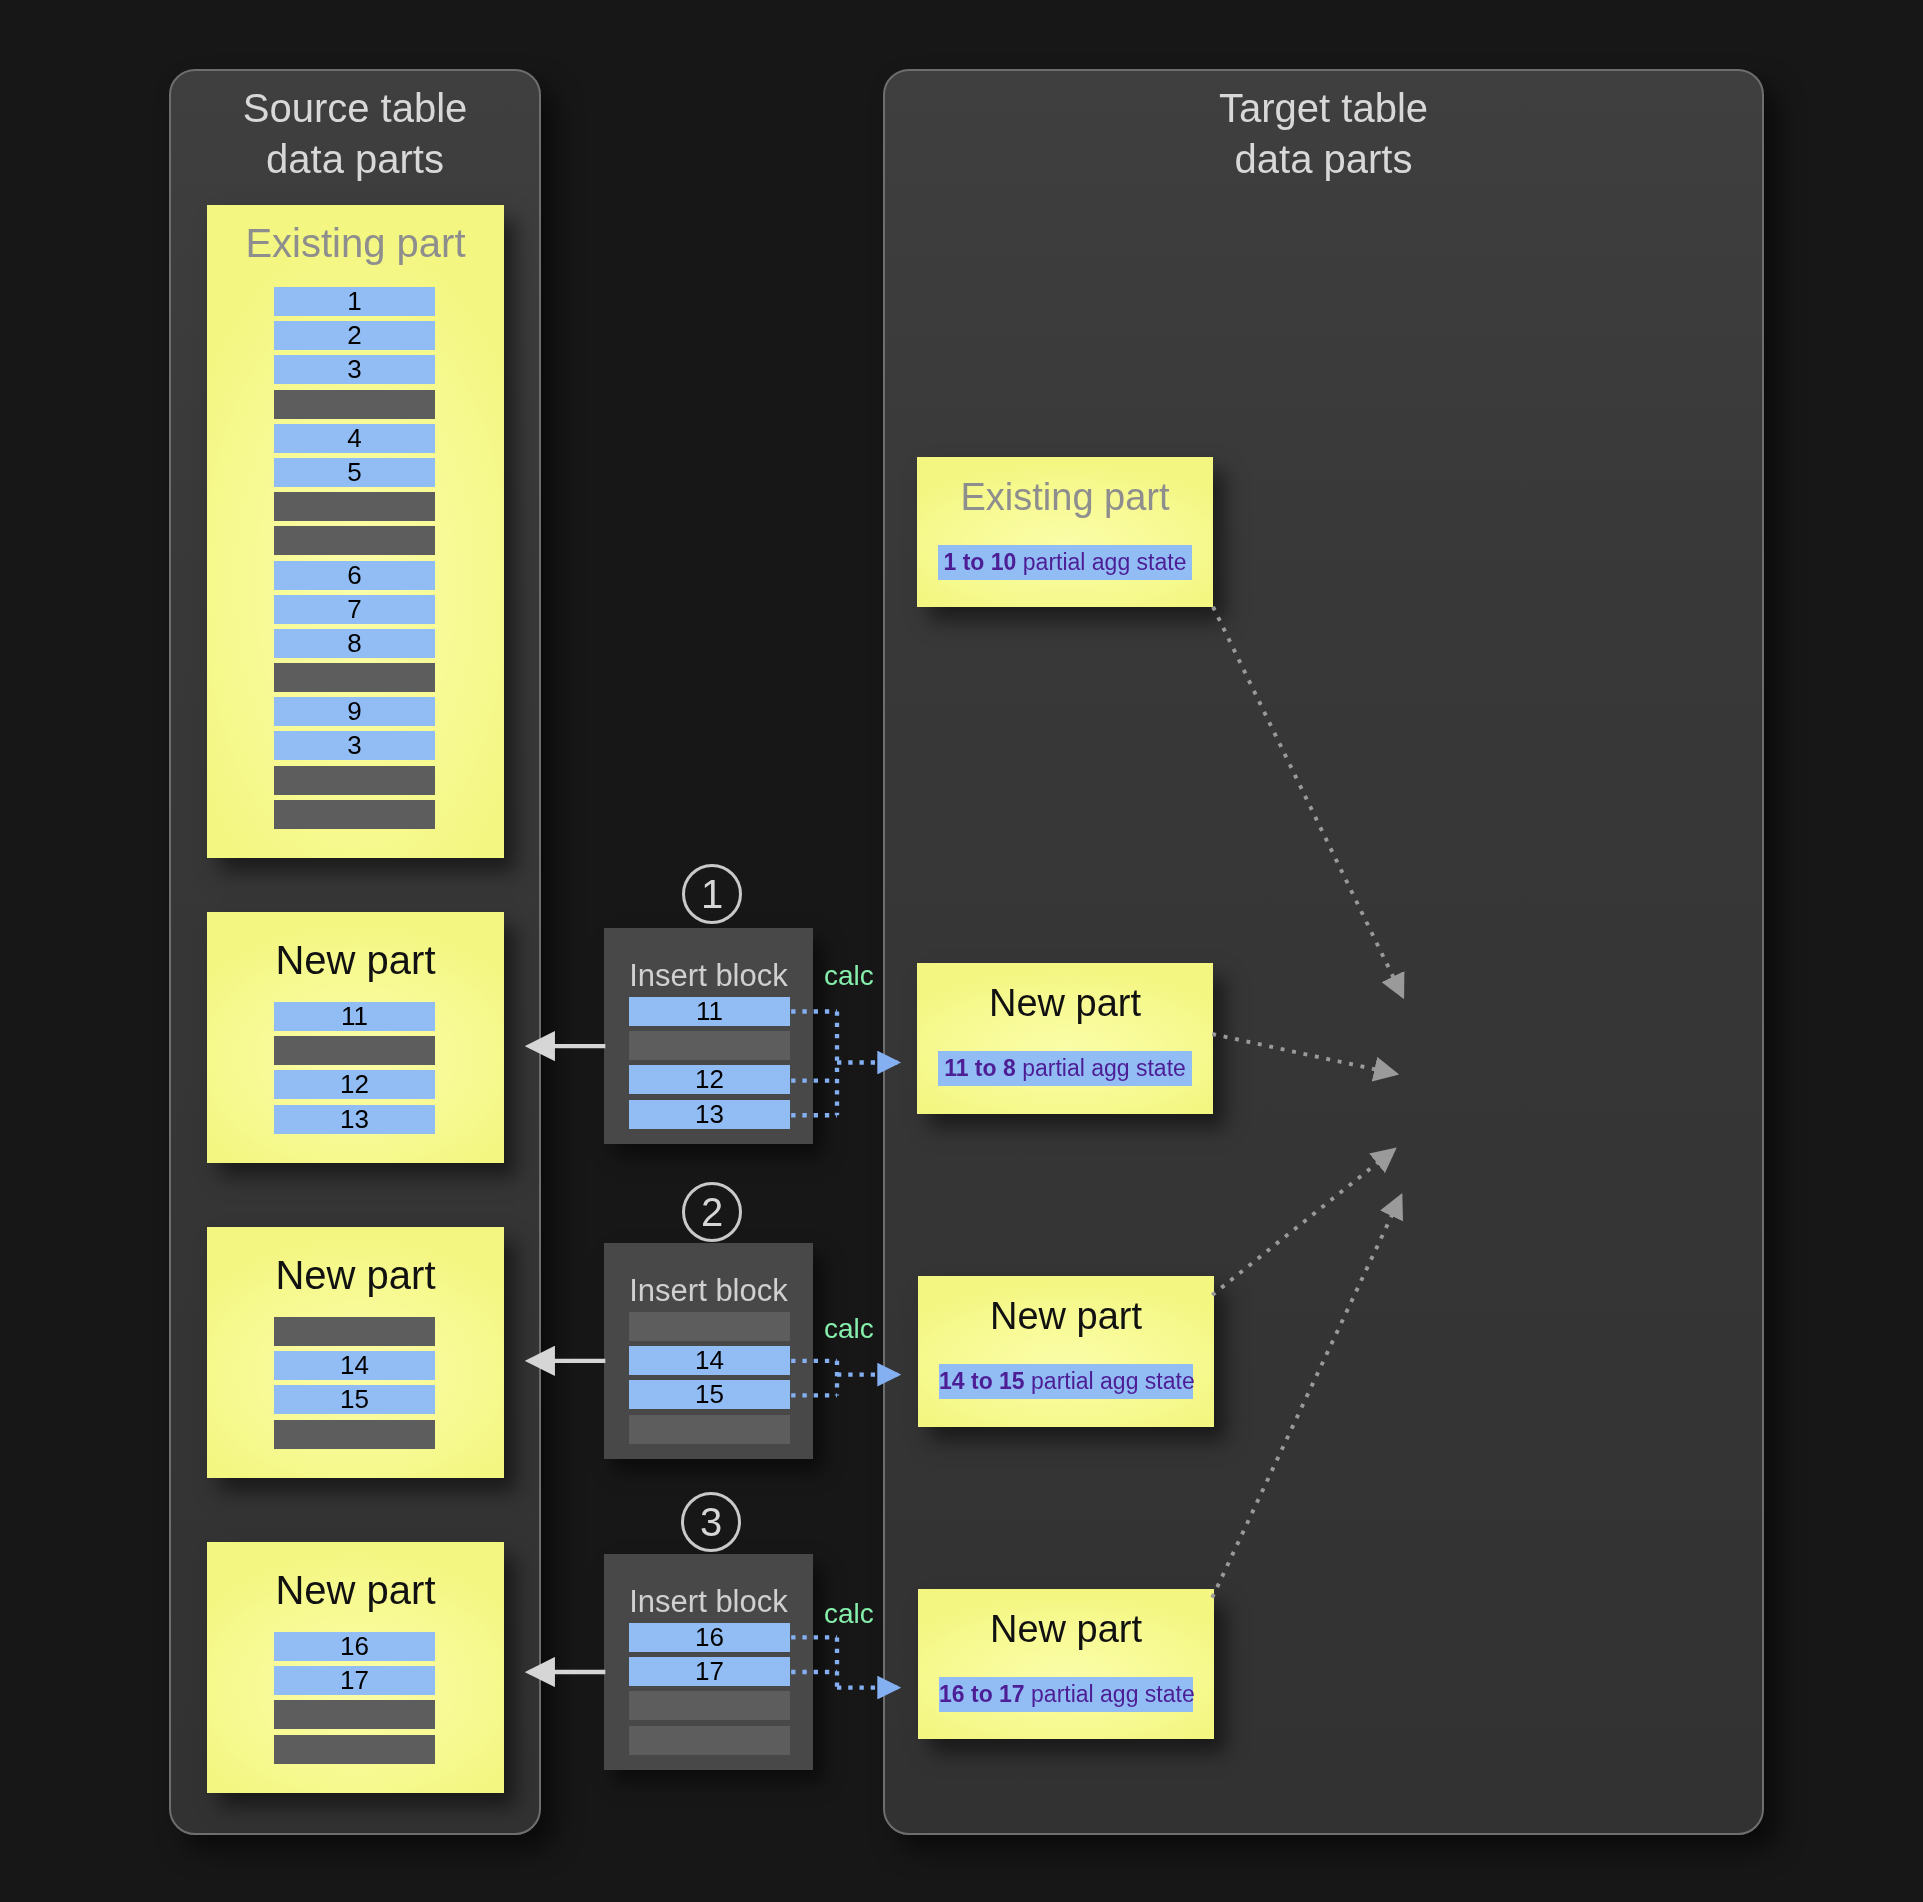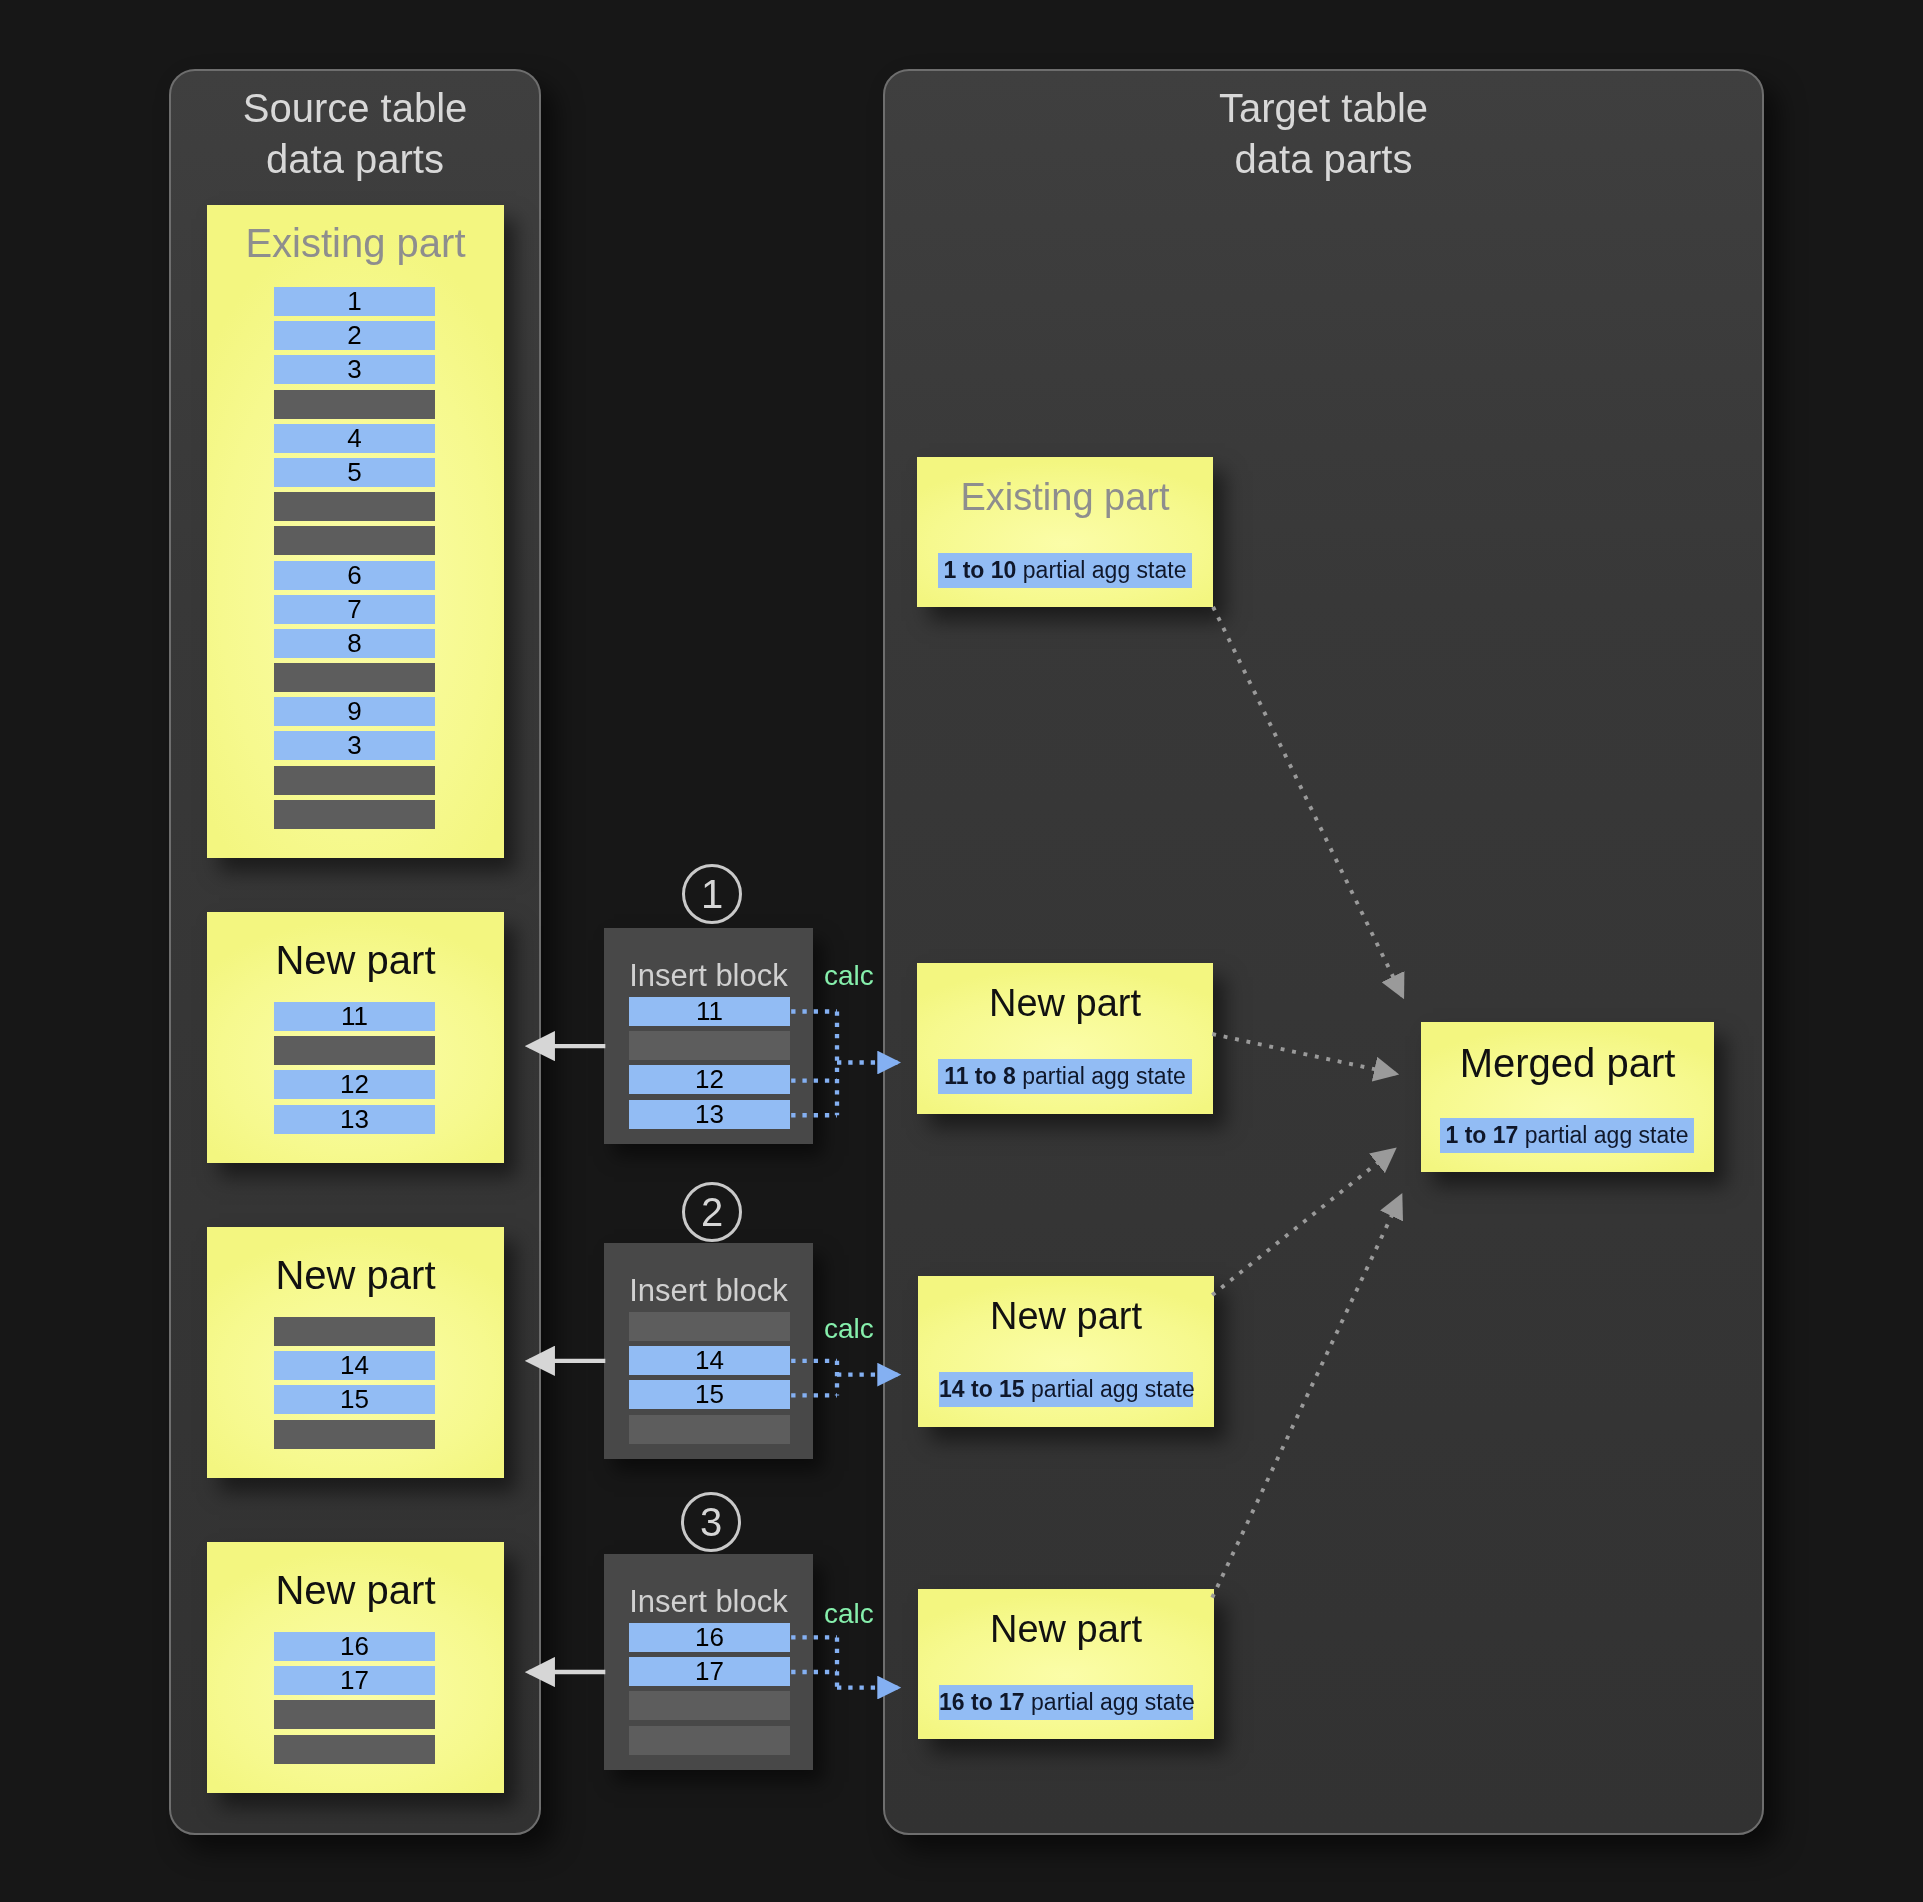--- a/index.html
+++ b/index.html
@@ -53,22 +53,22 @@
 
   
   .tgt{width:296px;height:151px;}
   .tgt .part-title{margin-top:19px;font-size:38px;}
   .tgt-existing{left:32px;top:386px;height:150px;}
   .tgt-np1{left:32px;top:892px;}
   .tgt-np2{left:33px;top:1205px;}
   .tgt-np3{left:33px;top:1518px;height:150px;}
   .merged{left:536px;top:951px;width:293px;height:150px;}
   .merged .part-title{margin-top:19px;font-size:40px;}
-  .strip{position:absolute;left:21px;top:96px;width:254px;height:35px;background:#92bcf4;
-         font-size:23px;line-height:35px;text-align:center;color:#0f172a;white-space:nowrap;}
+  .strip{position:absolute;left:21px;top:88px;width:254px;height:35px;background:#92bcf4;
+         font-size:23px;line-height:35px;text-align:center;color:#4c1d95;white-space:nowrap;}
   .merged .strip{left:19px;}
 
   
   .connectors{position:absolute;left:0;top:0;width:1923px;height:1902px;z-index:3;pointer-events:none;}
 </style>
 </head>
 <body>
 
 <div id="canvas">
 
@@ -186,24 +186,20 @@
     <div class="ypart tgt tgt-np2">
       <div class="part-title">New part</div>
       <div class="strip"><b>14 to 15</b><span> partial agg state</span></div>
     </div>
 
     <div class="ypart tgt tgt-np3">
       <div class="part-title">New part</div>
       <div class="strip"><b>16 to 17</b><span> partial agg state</span></div>
     </div>
 
-    <div class="ypart merged">
-      <div class="part-title">Merged part</div>
-      <div class="strip"><b>1 to 17</b><span> partial agg state</span></div>
-    </div>
   </section>
 
   <svg class="connectors" viewBox="0 0 2224 2200">
     <defs>
       <marker id="ah-solid" viewBox="0 0 10 10" refX="8.5" refY="5" markerWidth="7" markerHeight="7" orient="auto-start-reverse">
         <path d="M0 0 L10 5 L0 10 z" fill="#d6d6d6"></path>
       </marker>
       <marker id="ah-blue" viewBox="0 0 10 10" refX="8.5" refY="5" markerWidth="5.5" markerHeight="5.5" orient="auto-start-reverse">
         <path d="M0 0 L10 5 L0 10 z" fill="#84b0f2"></path>
       </marker>

